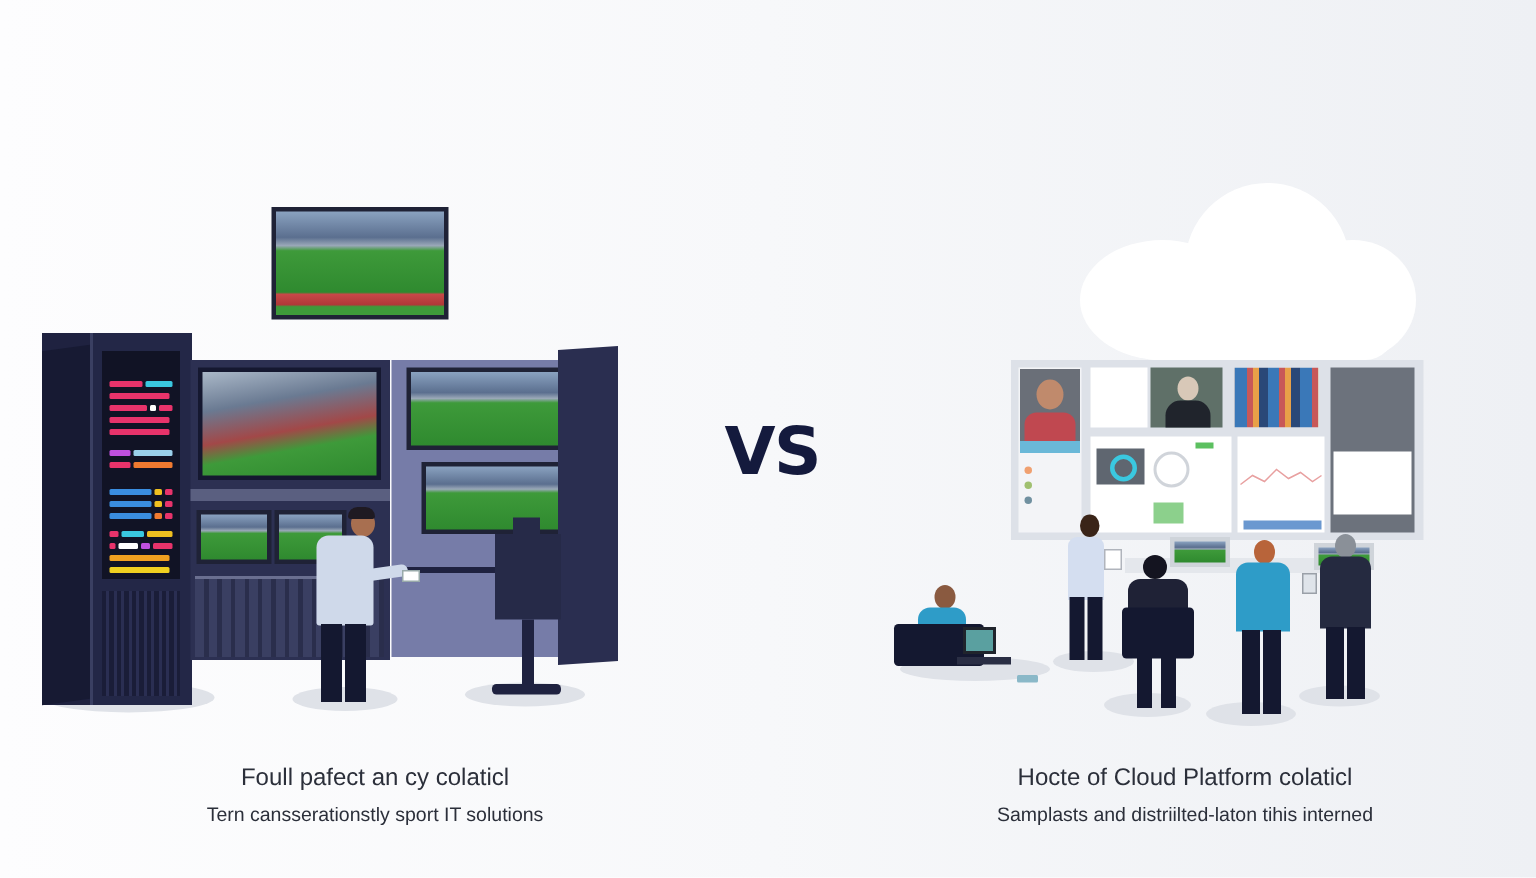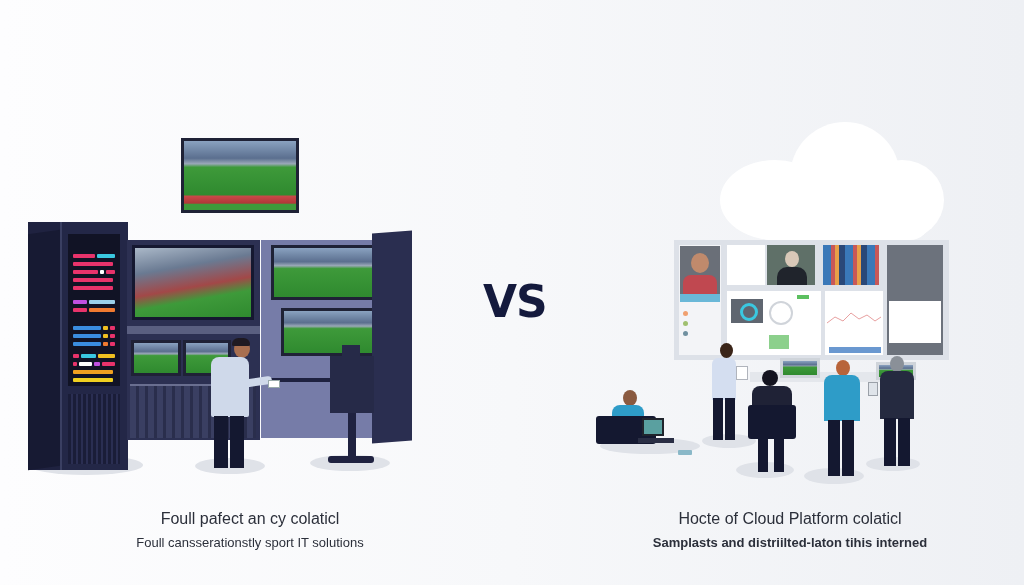--- a/index.html
+++ b/index.html
@@ -256,16 +256,16 @@
   <div>
     <div class="person-head" style="left:300px;top:256px;width:14px;height:16px;background:#8a9098;"></div>
     <div class="abs" style="left:290px;top:271px;width:34px;height:48px;background:#252a40;border-radius:8px 8px 0 0;"></div>
     <div class="abs" style="left:278px;top:282px;width:8px;height:12px;background:#dfe4ea;border:1px solid #9aa0a8;"></div>
     <div class="abs" style="left:294px;top:318px;width:12px;height:48px;background:#141830;"></div>
     <div class="abs" style="left:308px;top:318px;width:12px;height:48px;background:#141830;"></div>
   </div>
 </div>
 
 <div class="abs title-text" style="left:80px;top:510px;width:340px;">Foull pafect an cy colaticl</div>
-<div class="abs sub-text" style="left:60px;top:535px;width:380px;">Foull cansserationstly sport IT solutions</div>
+<div class="abs sub-text" style="left:60px;top:535px;width:380px;">Tern cansserationstly sport IT solutions</div>
 
 <div class="abs title-text" style="left:610px;top:510px;width:360px;">Hocte of Cloud Platform colaticl</div>
-<div class="abs sub-text" style="left:600px;top:535px;width:380px;font-weight:bold;">Samplasts and distriilted-laton tihis interned</div>
+<div class="abs sub-text" style="left:600px;top:535px;width:380px;">Samplasts and distriilted-laton tihis interned</div>
 
 </body></html>

